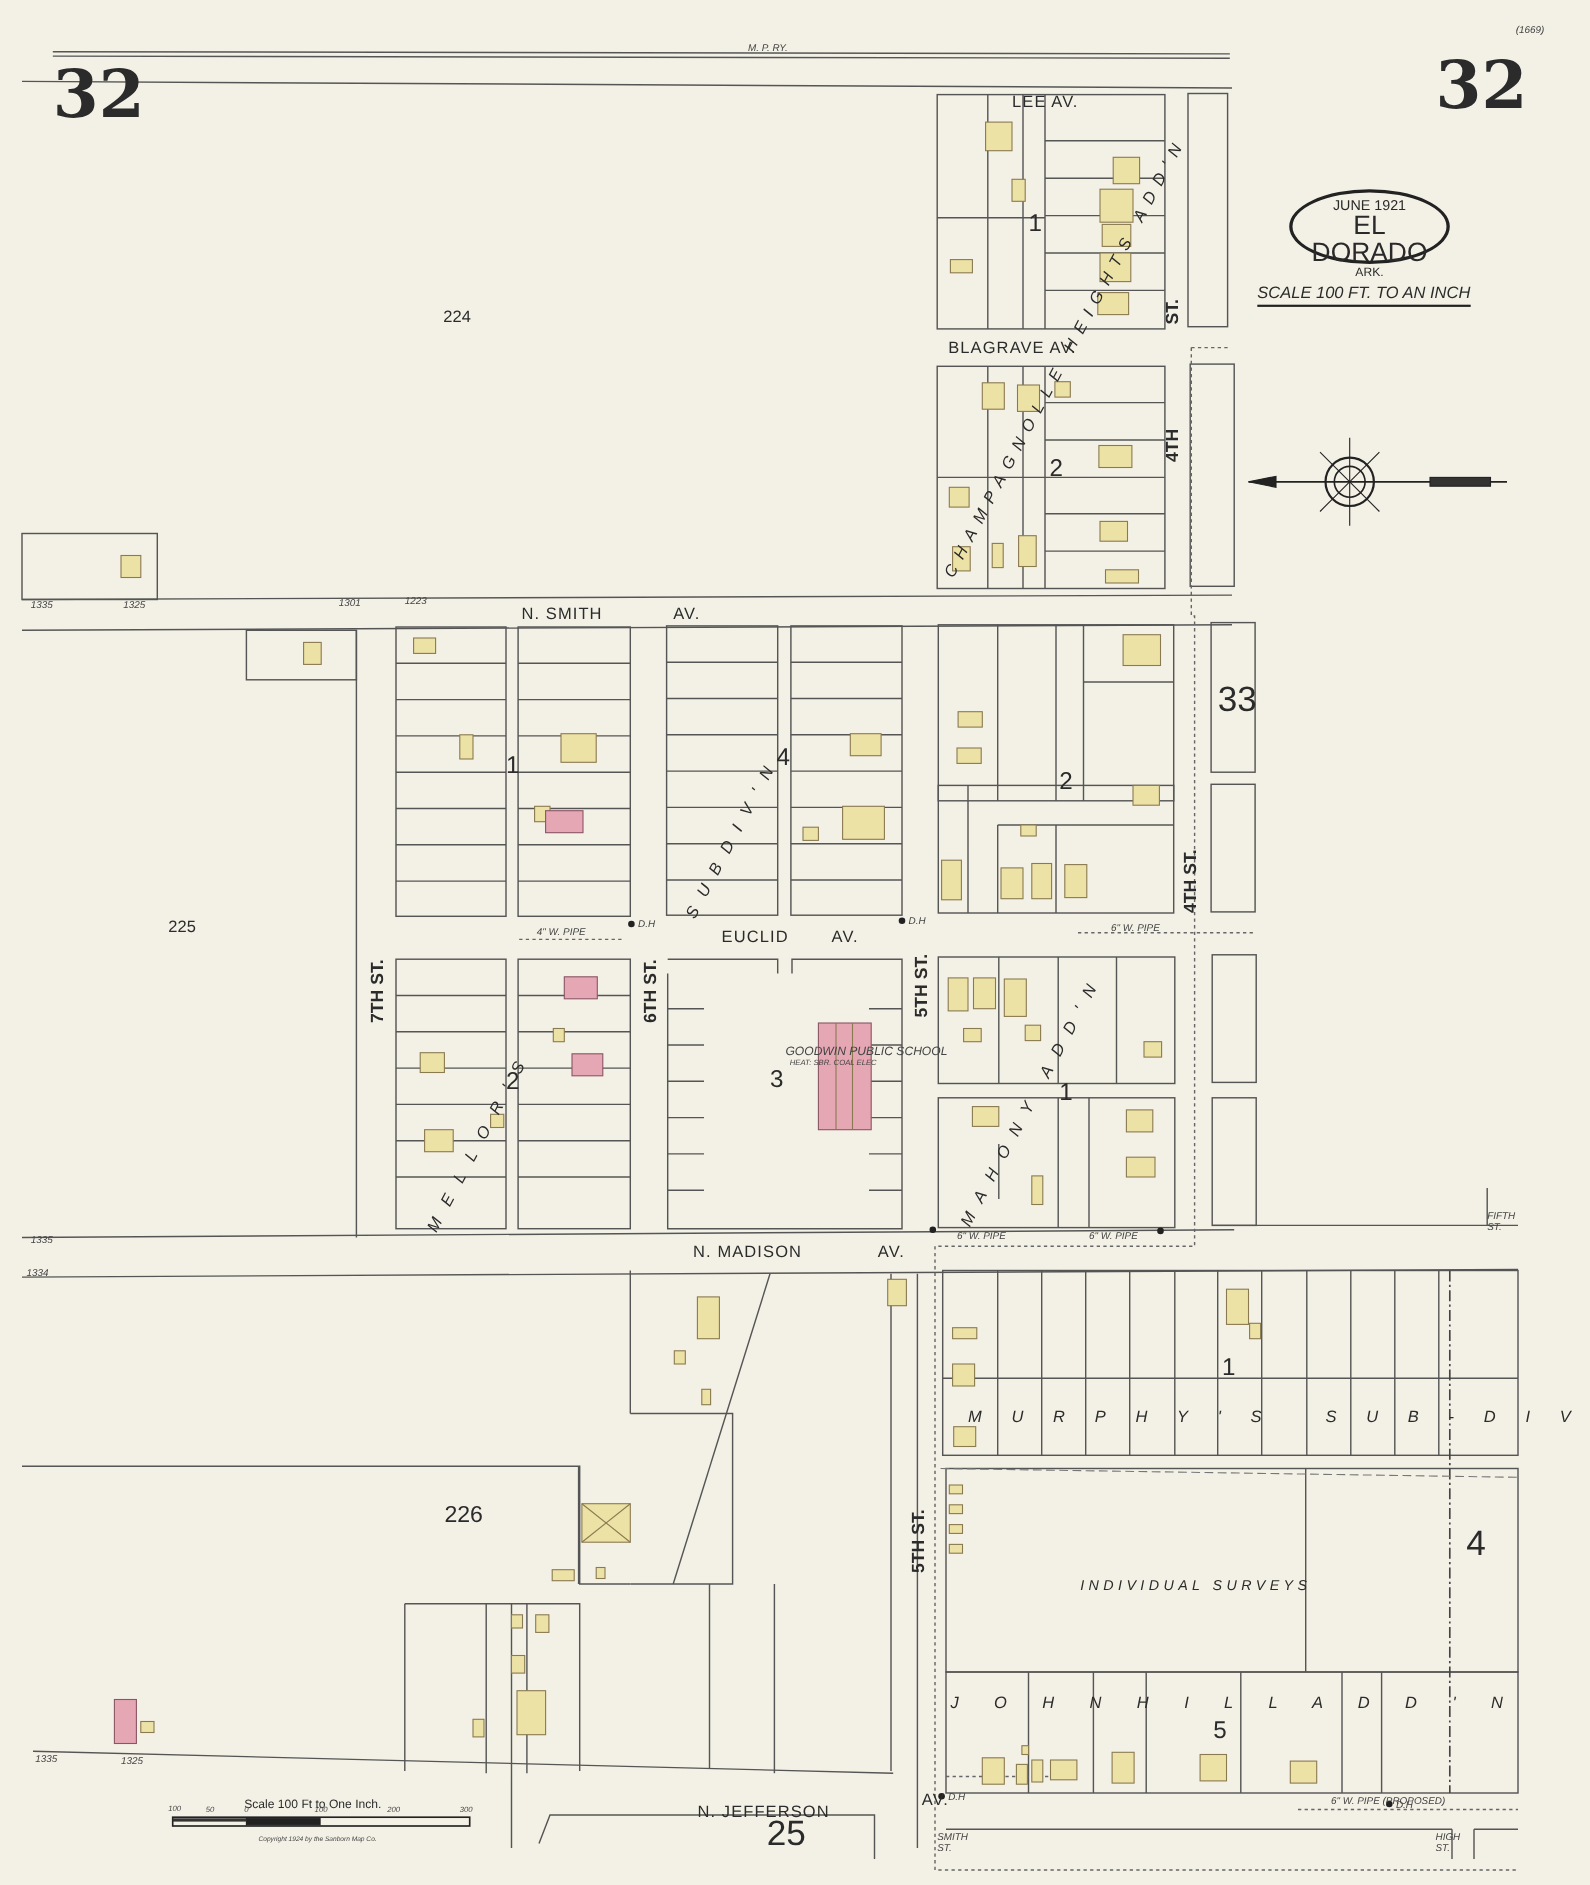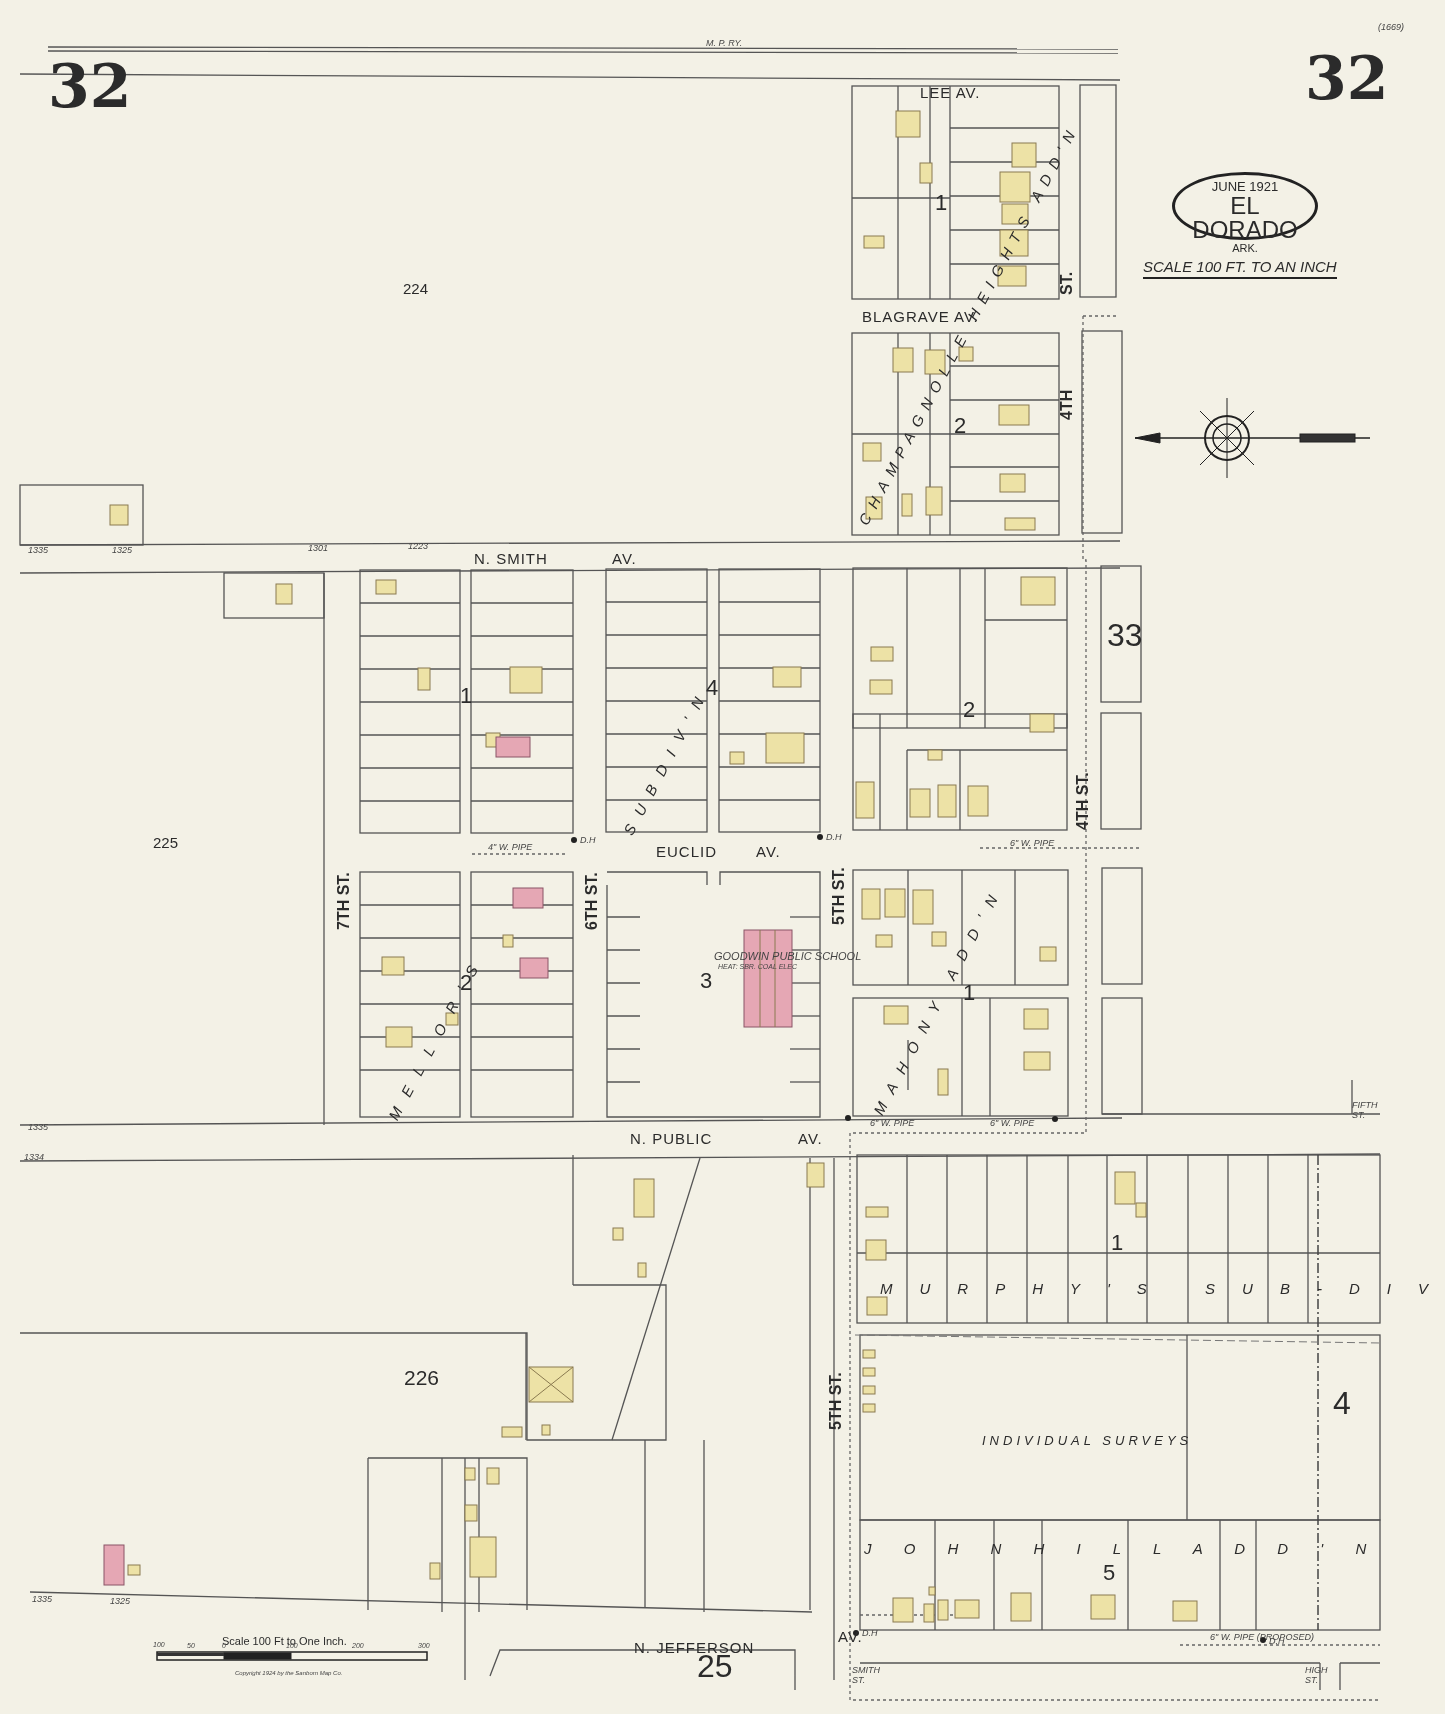--- a/index.html
+++ b/index.html
@@ -331,36 +331,36 @@
   <g stroke="#222" fill="none">
     <rect x="157" y="1652" width="270" height="8" stroke-width="1.5"></rect>
     <rect x="224" y="1653" width="67" height="6" fill="#222"></rect>
     <rect x="157" y="1653" width="67" height="3" fill="#333" stroke="none"></rect>
   </g>
 </svg>
 
 <div class="lbl sheet" style="left:48px;top:56px;">32</div>
 <div class="lbl sheet" style="left:1305px;top:48px;">32</div>
 <div class="lbl sm" style="left:1378px;top:22px;">(1669)</div>
-<div class="lbl sm" style="left:706px;top:38px;">M. P. RY.</div>
+<div class="lbl sm" style="left:680px;top:38px;">M. P. RY.</div>
 
 <div class="cartouche">
   <div class="d">JUNE 1921</div>
   <div class="c">EL DORADO</div>
   <div class="s">ARK.</div>
 </div>
 <div class="lbl scale-t" style="left:1143px;top:258px;">SCALE 100 FT. TO AN INCH</div>
 
 <div class="lbl street" style="left:920px;top:84px;">LEE      AV.</div>
 <div class="lbl street" style="left:862px;top:308px;">BLAGRAVE            AV.</div>
 <div class="lbl street" style="left:474px;top:550px;">N. SMITH</div>
 <div class="lbl street" style="left:612px;top:550px;">AV.</div>
 <div class="lbl street" style="left:656px;top:843px;">EUCLID</div>
 <div class="lbl street" style="left:756px;top:843px;">AV.</div>
-<div class="lbl street" style="left:630px;top:1130px;">N. PUBLIC</div>
+<div class="lbl street" style="left:630px;top:1130px;">N. MADISON</div>
 <div class="lbl street" style="left:798px;top:1130px;">AV.</div>
 <div class="lbl street" style="left:634px;top:1626px;margin-top:13px;">N. JEFFERSON</div>
 <div class="lbl street" style="left:838px;top:1628px;">AV.</div>
 
 <div class="lbl streetv" style="left:335px;top:930px;">7TH   ST.</div>
 <div class="lbl streetv" style="left:583px;top:930px;">6TH   ST.</div>
 <div class="lbl streetv" style="left:830px;top:925px;">5TH   ST.</div>
 <div class="lbl streetv" style="left:827px;top:1430px;">5TH   ST.</div>
 <div class="lbl streetv" style="left:1074px;top:830px;">4TH   ST.</div>
 <div class="lbl streetv" style="left:1058px;top:420px;">4TH</div>
@@ -405,21 +405,21 @@
 <div class="lbl sm" style="left:1210px;top:1632px;">6" W. PIPE (PROPOSED)</div>
 
 <div class="lbl sm" style="left:580px;top:835px;">D.H</div>
 <div class="lbl sm" style="left:826px;top:832px;">D.H</div>
 <div class="lbl sm" style="left:862px;top:1628px;">D.H</div>
 <div class="lbl sm" style="left:1269px;top:1636px;">D.H</div>
 
 <div class="lbl sm" style="left:28px;top:545px;">1335</div>
 <div class="lbl sm" style="left:112px;top:545px;">1325</div>
 <div class="lbl sm" style="left:308px;top:543px;">1301</div>
-<div class="lbl sm" style="left:368px;top:541px;margin-left:40px;">1223</div>
+<div class="lbl sm" style="left:368px;top:541px;">1223</div>
 <div class="lbl sm" style="left:28px;top:1122px;">1335</div>
 <div class="lbl sm" style="left:24px;top:1152px;">1334</div>
 <div class="lbl sm" style="left:32px;top:1594px;">1335</div>
 <div class="lbl sm" style="left:110px;top:1596px;">1325</div>
 
 <div class="lbl" style="left:222px;top:1635px;font-size:11px;">Scale 100 Ft to One Inch.</div>
 <div class="lbl sm" style="left:153px;top:1641px;font-size:7px;">100</div>
 <div class="lbl sm" style="left:187px;top:1642px;font-size:7px;">50</div>
 <div class="lbl sm" style="left:222px;top:1642px;font-size:7px;">0</div>
 <div class="lbl sm" style="left:286px;top:1642px;font-size:7px;">100</div>

